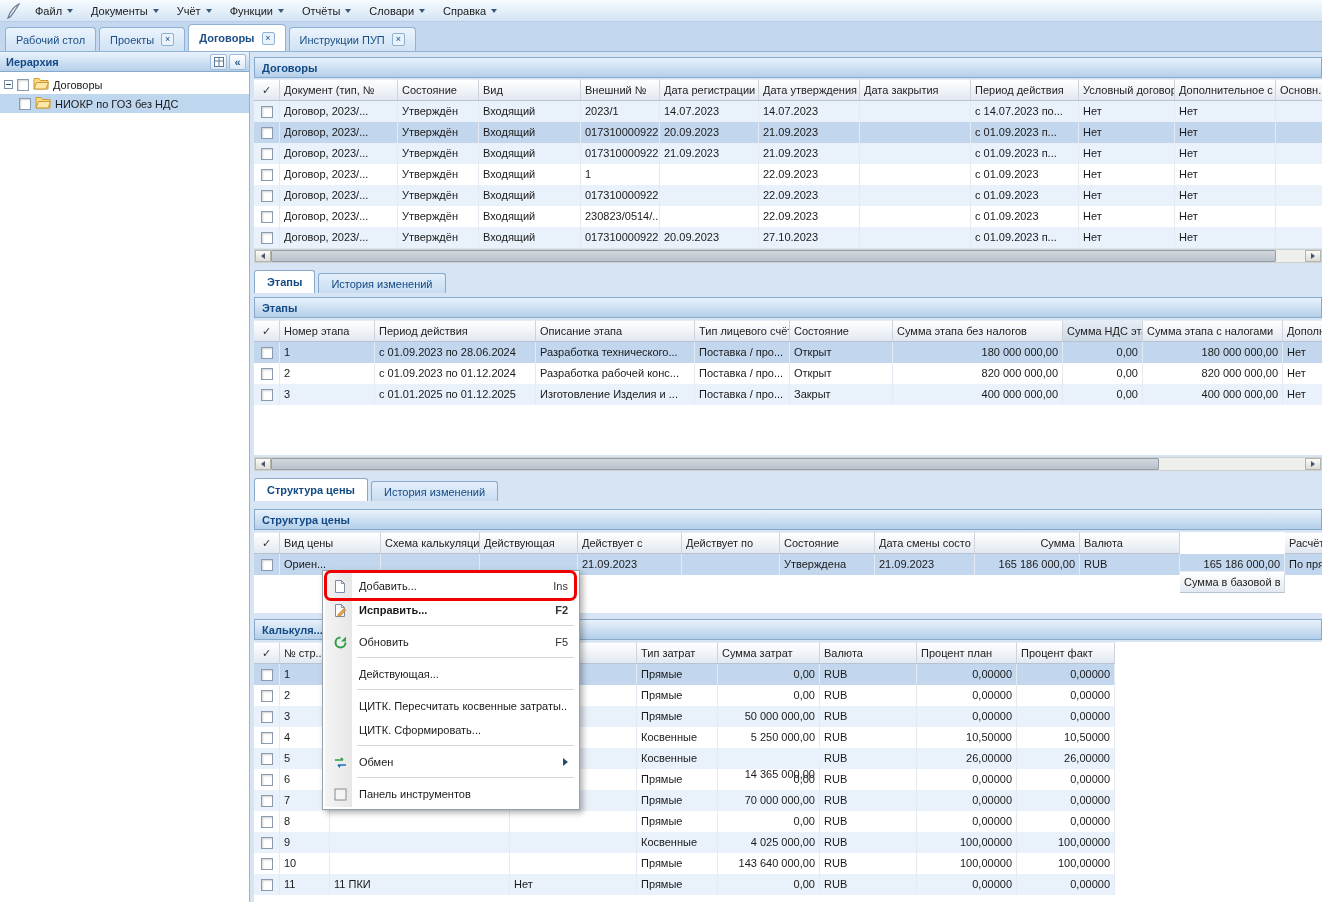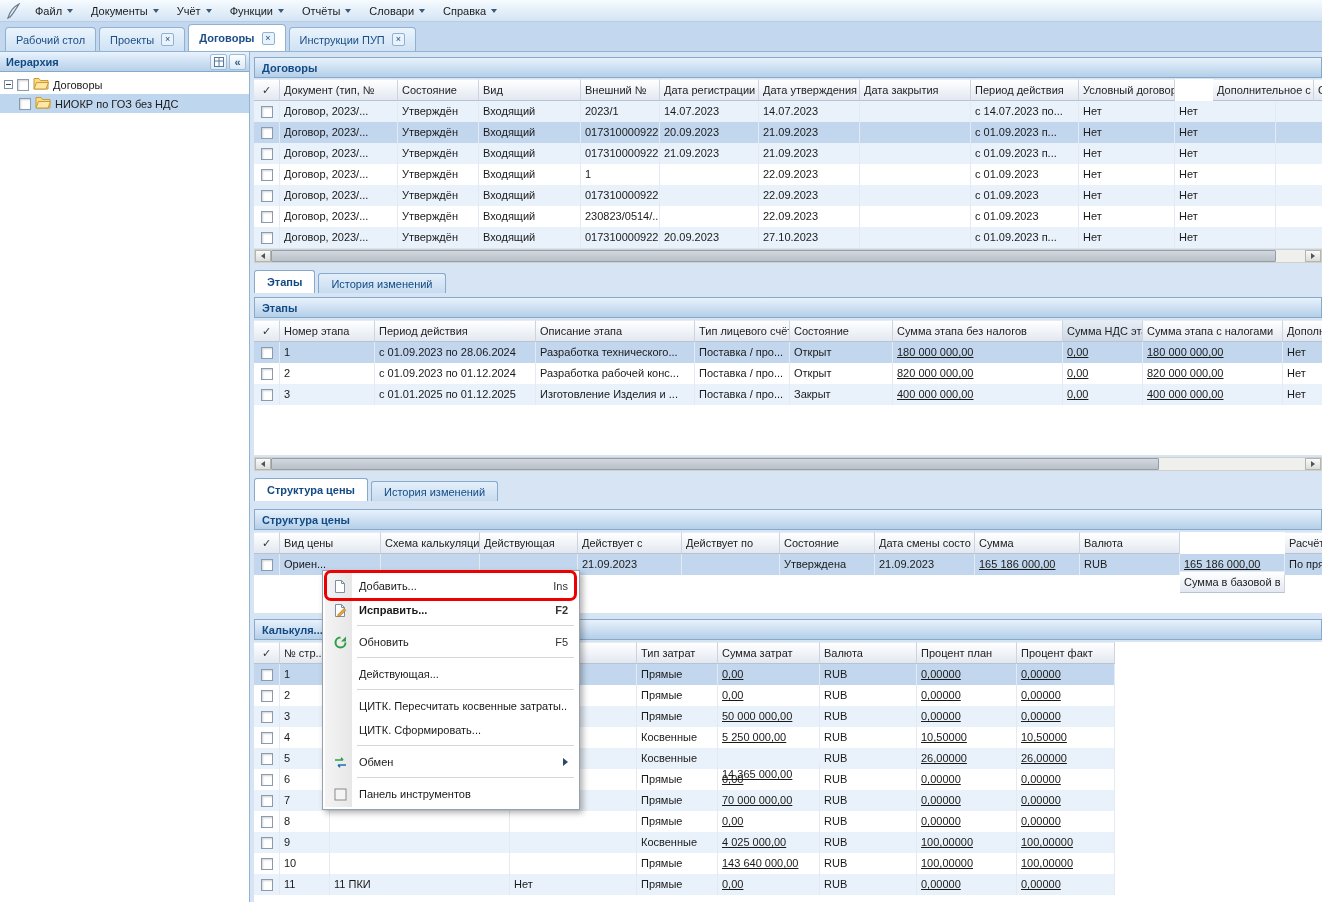--- a/index.html
+++ b/index.html
@@ -51,21 +51,21 @@
   .grid{position:absolute;left:254px;width:1068px;background:#fff;overflow:hidden;}
   .grid-header{display:flex;height:22px;}
   .gh-cell{flex-shrink:0;height:22px;padding:4px 4px 0;overflow:hidden;white-space:nowrap;color:#222;
     background:linear-gradient(#ffffff,#e2e8f1);border-right:1px solid #cdd4de;border-bottom:1px solid #b8c2d0;border-top:1px solid #e6ecf3;}
   .gh-cell.chk{text-align:center;color:#333;}
   .gh-cell.hl{background:linear-gradient(#e9eef5,#ccd7e5);}
   .grid-row{display:flex;height:21px;}
   .grid-row:nth-child(even){background:#e9f1fa;}
   .grid-row.selected{background:#c2d7ee;}
   .g-cell{flex-shrink:0;height:21px;padding:4px 4px 0;overflow:hidden;white-space:nowrap;border-right:1px solid #e4eaf1;}
-  .g-cell.num{text-decoration:underline;}
+  .g-cell.num{text-align:right;}
   .g-cell.chk{display:flex;align-items:center;justify-content:center;padding:0;}
   
   .tabstrip{position:absolute;left:254px;height:23px;display:flex;align-items:flex-end;gap:3px;}
   .ts-tab{height:20px;display:flex;align-items:center;padding:0 12px;color:#134a85;
     background:linear-gradient(#e4effa,#c7dcf1);border:1px solid #86a9cc;border-bottom:none;border-radius:3px 3px 0 0;}
   .ts-tab.active{background:#fff;height:23px;font-weight:bold;}
   
   .hscroll{position:absolute;left:254px;width:1068px;height:14px;background:#efefec;border:1px solid #cfcfcb;display:flex;align-items:center;}
   .sb-btn{width:16px;height:12px;background:linear-gradient(#fafaf8,#dcdcd8);border:1px solid #b5b5b0;
     display:flex;align-items:center;justify-content:center;flex-shrink:0;}
@@ -192,21 +192,21 @@
       <div class="gh-cell chk" style="width: 26px;">✓</div>
       <div class="gh-cell" style="width: 118px;">Документ (тип, №</div>
       <div class="gh-cell" style="width: 81px;">Состояние</div>
       <div class="gh-cell" style="width: 102px;">Вид</div>
       <div class="gh-cell" style="width: 79px;">Внешний №</div>
       <div class="gh-cell" style="width: 99px;">Дата регистрации</div>
       <div class="gh-cell" style="width: 101px;">Дата утверждения</div>
       <div class="gh-cell" style="width: 111px;">Дата закрытия</div>
       <div class="gh-cell" style="width: 108px;">Период действия</div>
       <div class="gh-cell" style="width: 96px;">Условный договор</div>
-      <div class="gh-cell" style="width: 101px; margin-left: 38px;">Дополнительное с</div>
+      <div class="gh-cell" style="width: 101px;">Дополнительное с</div>
       <div class="gh-cell" style="width: 64px;">Основн...</div>
     </div>
     <div class="grid-row" style="width: 1086px;">
       <div class="g-cell chk" style="width: 26px;">
         <span class="checkbox"></span>
       </div>
       <div class="g-cell" style="width: 118px;">Договор, 2023/...</div>
       <div class="g-cell" style="width: 81px;">Утверждён</div>
       <div class="g-cell" style="width: 102px;">Входящий</div>
       <div class="g-cell" style="width: 79px;">2023/1</div>
@@ -418,21 +418,21 @@
 <div class="grid" id="price-grid" style="top:532px;height:81px;">
     <div class="grid-header" style="width: 1121px;">
       <div class="gh-cell chk" style="width: 26px;">✓</div>
       <div class="gh-cell" style="width: 101px;">Вид цены</div>
       <div class="gh-cell" style="width: 99px;">Схема калькуляци</div>
       <div class="gh-cell" style="width: 98px;">Действующая</div>
       <div class="gh-cell" style="width: 104px;">Действует с</div>
       <div class="gh-cell" style="width: 98px;">Действует по</div>
       <div class="gh-cell" style="width: 95px;">Состояние</div>
       <div class="gh-cell" style="width: 100px;">Дата смены состо</div>
-      <div class="gh-cell" style="width: 105px;">Сумма</div>
+      <div class="gh-cell" style="width: 105px; text-align: right;">Сумма</div>
       <div class="gh-cell" style="width: 100px;">Валюта</div>
       <div class="gh-cell" style="width: 105px; margin-top: 39px;">Сумма в базовой в</div>
       <div class="gh-cell" style="width: 90px;">Расчёт...</div>
     </div>
     <div class="grid-row selected" style="width: 1121px;">
       <div class="g-cell chk" style="width: 26px;">
         <span class="checkbox"></span>
       </div>
       <div class="g-cell" style="width: 101px;">Ориен...</div>
       <div class="g-cell" style="width: 99px;"></div>

